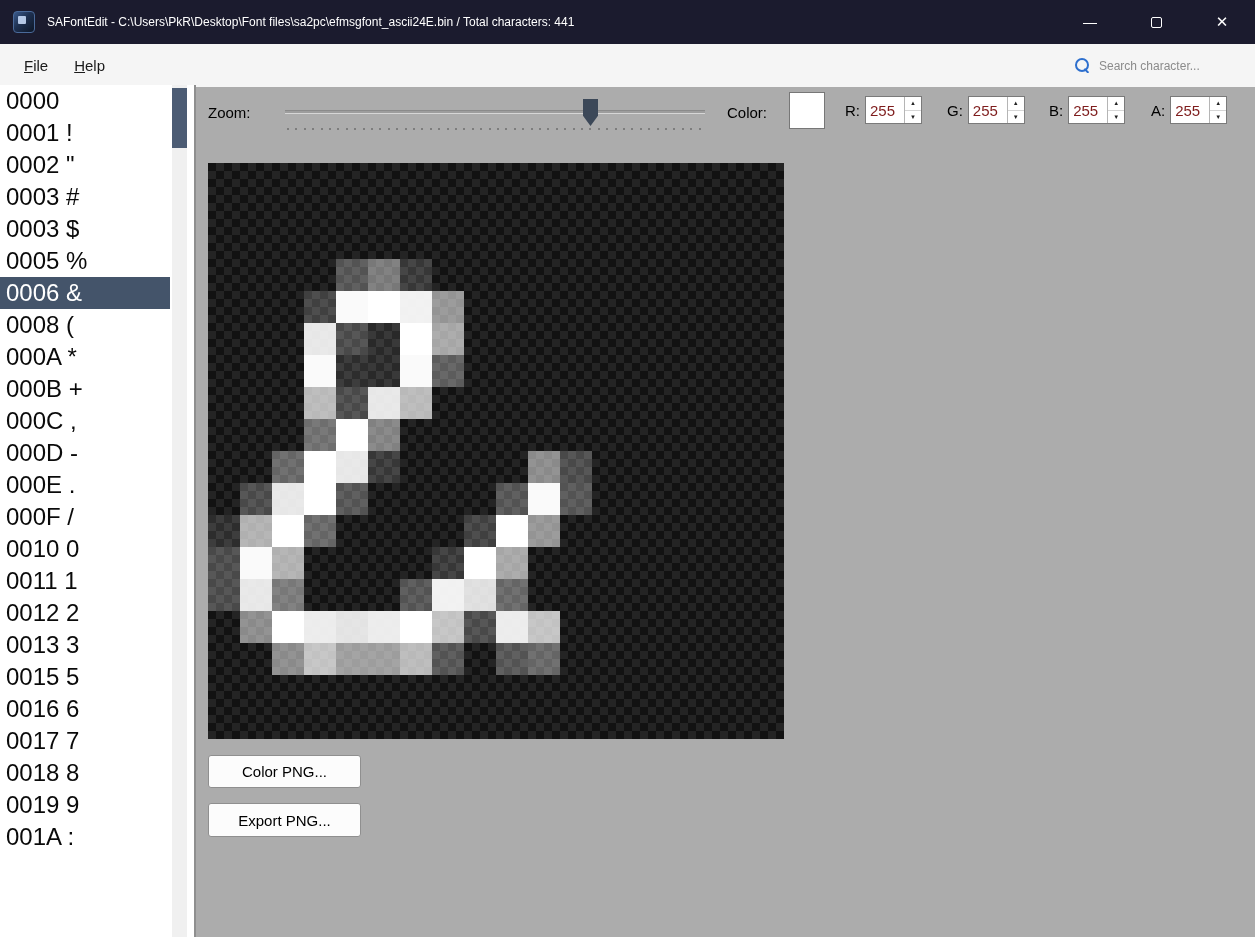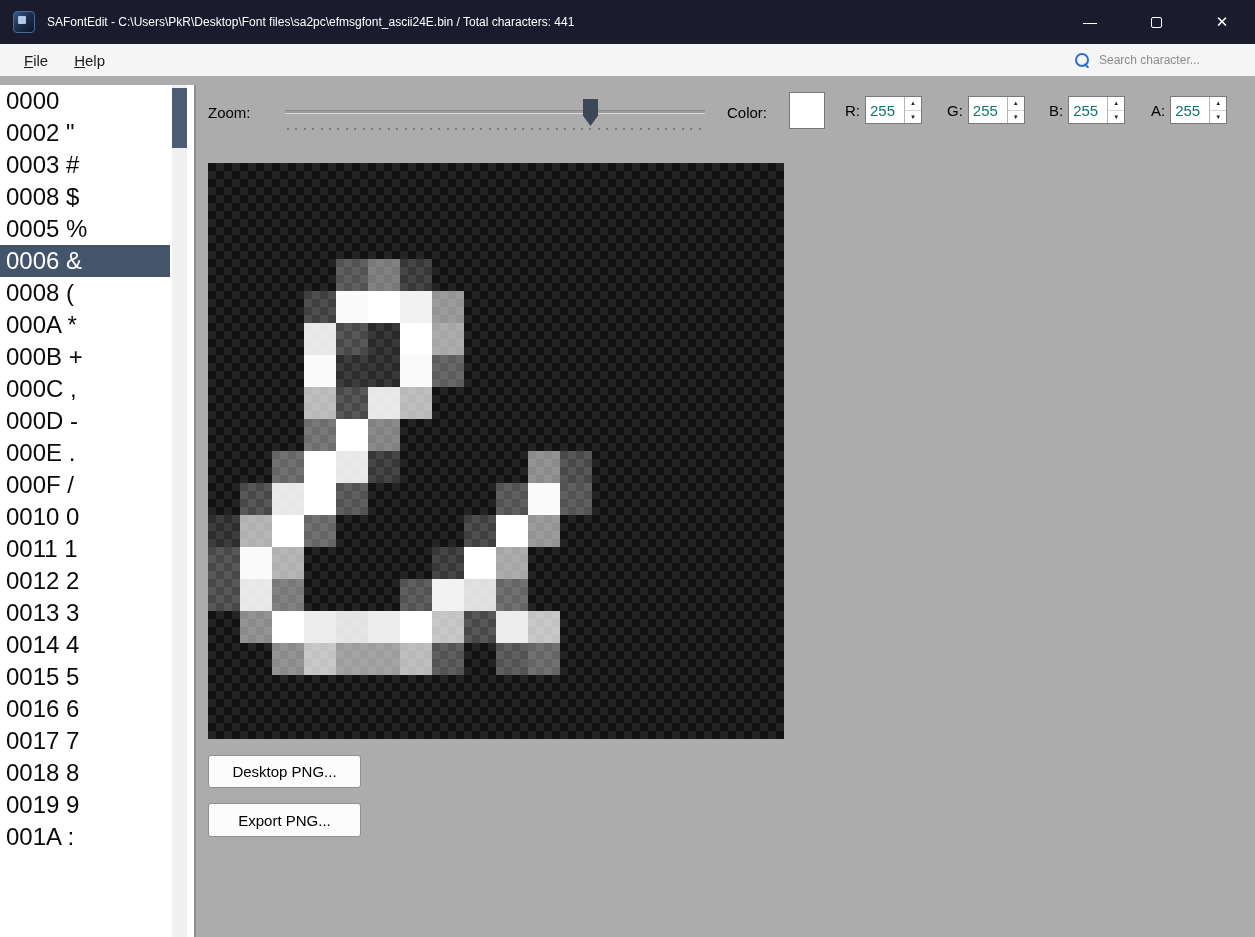--- a/index.html
+++ b/index.html
@@ -17,21 +17,21 @@
   .app-icon::after { content:""; position:absolute; left:4px; top:4px; width:8px; height:8px;
     background:#cfe2ff; border-radius:1px; opacity:.85; }
   .title-text { color:#ffffff; font-size:12px; margin-left:12px; white-space:nowrap; overflow:hidden; }
   .win-controls { margin-left:auto; display:flex; height:44px; }
   .win-btn { width:66px; height:44px; display:flex; align-items:center; justify-content:center;
     color:#ffffff; font-size:14px; cursor:default; }
   .max-glyph { width:11px; height:11px; border:1.2px solid #ffffff; border-radius:2px; display:block; }
   .win-btn.close { font-size:15px; }
 
   
-  .menubar { position:absolute; left:0; top:44px; width:1255px; height:32px;
+  .menubar { position:absolute; left:0; top:44px; width:1255px; height:43px;
     background:#f5f5f5; display:flex; align-items:center; }
   .menu-item { display:inline-block; font-size:15px; color:#1a1a1a; padding:0 13px; line-height:41px; }
   .menu-item:first-child { margin-left:11px; }
   .menu-item::first-letter { text-decoration:underline; }
   .searchbox { margin-left:auto; display:flex; align-items:center; gap:9px; padding-right:2px;
     width:180px; overflow:hidden; }
   .search-icon { position:relative; width:15px; height:15px; flex:0 0 auto; }
   .search-icon::before { content:""; position:absolute; left:0; top:0; width:10px; height:10px;
     border:2.2px solid #2d6fce; border-radius:50%; }
   .search-icon::after { content:""; position:absolute; left:10px; top:10px; width:6px; height:2.4px;
@@ -63,21 +63,21 @@
     background:var(--slider_thumb,#3c4858);
     clip-path:polygon(0 0,100% 0,100% 62%,50% 100%,0 62%); }
 
   .color-swatch { position:absolute; left:789px; top:92px; width:36px; height:37px;
     border:1px solid #777777; background:#ffffff; }
 
   .channel { position:absolute; top:96px; display:flex; align-items:center; gap:5px; }
   .ch-label { font-size:15px; color:#000; }
   .numeric { width:57px; height:28px; background:#ffffff; border:1px solid #7a7a7a;
     display:flex; align-items:stretch; }
-  .num-value { flex:1; font-size:15px; color:#0f766e; padding:5px 0 0 4px; }
+  .num-value { flex:1; font-size:15px; color:#7f1d1d; padding:5px 0 0 4px; }
   .num-arrows { width:17px; border-left:1px solid #b5b5b5; display:flex; flex-direction:column; }
   .spin { flex:1; display:flex; align-items:center; justify-content:center;
     font-size:6px; color:#222; background:#ffffff; }
   .spin + .spin { border-top:1px solid #d5d5d5; }
 
   
   .glyph-canvas { position:absolute; left:208px; top:163px; width:576px; height:576px;
     background:repeating-conic-gradient(var(--checker_light,#242424) 0% 25%, var(--checker_dark,#121212) 0% 50%);
     background-size:16px 16px; }
   .bitmap { position:absolute; left:0; top:0; display:grid;
@@ -116,37 +116,37 @@
     <div class="menu-item">Help</div>
     <div class="searchbox">
       <span class="search-icon"></span>
       <span class="search-placeholder">Search character...</span>
     </div>
   </div>
 
   <div class="sidebar-bg"></div>
   <div class="char-list">
       <div class="char-item">0000</div>
+      <div class="char-item">0001 !</div>
       <div class="char-item">0002 "</div>
       <div class="char-item">0003 #</div>
-      <div class="char-item">0008 $</div>
+      <div class="char-item">0003 $</div>
       <div class="char-item">0005 %</div>
       <div class="char-item selected">0006 &amp;</div>
       <div class="char-item">0008 (</div>
       <div class="char-item">000A *</div>
       <div class="char-item">000B +</div>
       <div class="char-item">000C ,</div>
       <div class="char-item">000D -</div>
       <div class="char-item">000E .</div>
       <div class="char-item">000F /</div>
       <div class="char-item">0010 0</div>
       <div class="char-item">0011 1</div>
       <div class="char-item">0012 2</div>
       <div class="char-item">0013 3</div>
-      <div class="char-item">0014 4</div>
       <div class="char-item">0015 5</div>
       <div class="char-item">0016 6</div>
       <div class="char-item">0017 7</div>
       <div class="char-item">0018 8</div>
       <div class="char-item">0019 9</div>
       <div class="char-item">001A :</div>
     </div>
   <div class="scrollbar">
     <div class="scroll-thumb"></div>
   </div>
@@ -543,16 +543,16 @@
         <div></div>
         <div></div>
         <div></div>
         <div></div>
         <div></div>
         <div></div>
         <div></div>
       </div>
   </div>
 
-  <button class="png-btn import">Desktop PNG...</button>
+  <button class="png-btn import">Color PNG...</button>
   <button class="png-btn export">Export PNG...</button>
 
 </div>
 
 </body></html>

